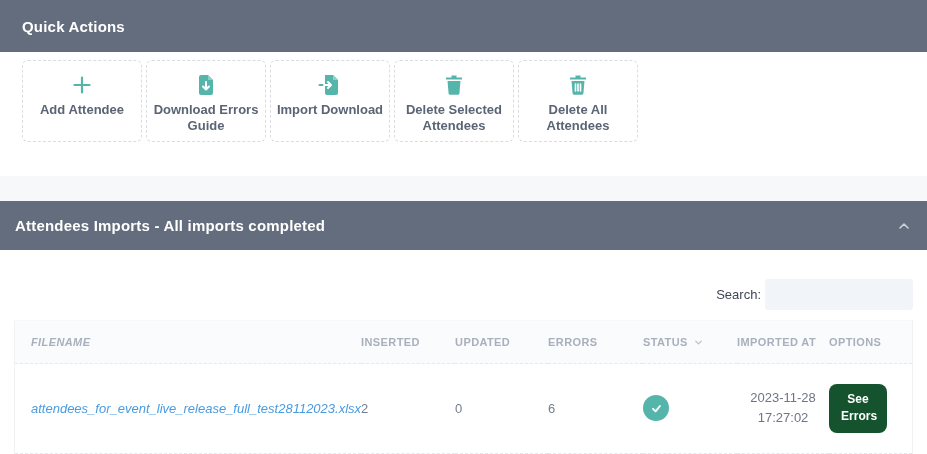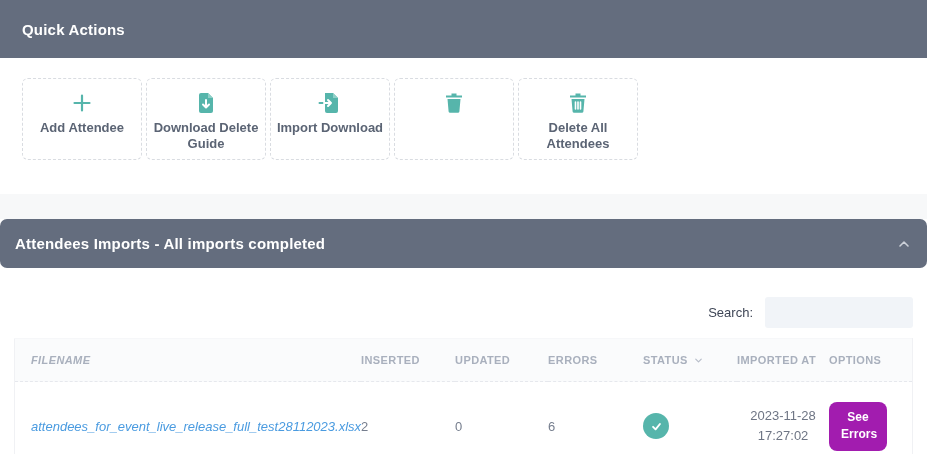--- a/index.html
+++ b/index.html
@@ -4,62 +4,62 @@
 <style>
   * { margin:0; padding:0; box-sizing:border-box; }
   html,body { width:927px; height:454px; overflow:hidden; background:#f7f8f9;
               font-family:"Liberation Sans","DejaVu Sans",sans-serif; }
 
   .card { background:#fff; }
   .card-header { background:#646d7e; color:#fff; display:flex; align-items:center; }
   .card-header .hdr-title { font-size:15px; font-weight:700; letter-spacing:.2px; }
 
   
-  #qa-header { height:58px; padding:0 22px; }
-  #qa-body { padding:20px 22px 34px 22px; }
+  #qa-header { height:52px; padding:0 22px; }
+  #qa-body { padding:8px 22px 34px 22px; }
   .qa-row { display:flex; gap:4px; }
   .qa-btn { width:120px; height:82px; border:1px dashed #d9dce1; border-radius:6px;
             background:#fff; display:flex; flex-direction:column; align-items:center;
             padding-top:12px; cursor:pointer; text-align:center; }
   .qa-icon { height:24px; display:flex; align-items:center; justify-content:center; }
   .qa-label { margin-top:5px; font-size:13px; font-weight:700; color:#5b6474;
               line-height:1.25; padding:0 4px; }
 
   
   #section-gap { height:25px; background:#f7f8f9; }
 
   
-  #imports-header { height:49px; padding:0 15px; justify-content:space-between;border-radius:7px; }
+  #imports-header { height:49px; padding:0 15px; justify-content:space-between; }
   #imports-collapse { cursor:pointer; display:flex; align-items:center; }
   #imports-body { padding:0 14px 8px 14px; min-height:192px; }
 
   .search-row { display:flex; justify-content:flex-end; align-items:center;
                 padding-top:29px; }
-  .search-row label { font-size:13px; color:#3f4656; margin-right:12px; }
+  .search-row label { font-size:13px; color:#3f4656; margin-right:4px; }
   .search-input { width:148px; height:31px; background:#f1f4f8; border:none;
                   border-radius:3px; font-size:13px; color:#3f4656; padding:0 8px;
                   outline:none; }
 
   table.imports-table { width:100%; border-collapse:collapse; margin-top:10px;
                         border-left:1px solid #f0f1f4; border-right:1px solid #f0f1f4;
                         border-top:1px solid #f6f7f9; }
   .imports-table thead th { background:#fafbfc; text-align:left; font-size:11px;
       font-weight:700; color:#a9b0bd; letter-spacing:.4px; padding:15px 0 15px 0;
       border-bottom:1px dashed #e6e8ed; white-space:nowrap; }
   .imports-table th:first-child, .imports-table td:first-child { padding-left:16px;font-style:italic; }
   .imports-table tbody td { font-size:13px; color:#767e8e; padding:20px 0;
       border-bottom:1px dashed #e6e8ed; vertical-align:middle; }
   .th-inner { display:inline-flex; align-items:center; gap:5px; }
 
   a.file-link { color:#4a9be0; text-decoration:none; font-size:13px;margin-top:21px; }
 
   .status-badge { width:26px; height:26px; border-radius:50%; background:#56b5ab;
                   display:flex; align-items:center; justify-content:center; }
   .imported-at { line-height:1.55; color:#6e7584;text-align:center; }
-  .see-errors-btn { background:#a21caf; color:#fff; border:none; border-radius:8px;
+  .see-errors-btn { background:#14532d; color:#fff; border:none; border-radius:8px;
       font-size:12px; font-weight:700; line-height:1.45; padding:7px 12px;
       width:58px; cursor:pointer; text-align:center;
       font-family:"Liberation Sans","DejaVu Sans",sans-serif; }
 </style>
 </head>
 <body>
 
 <div class="card">
   <div class="card-header" id="qa-header">
     <span class="hdr-title">Quick Actions</span>
@@ -77,21 +77,21 @@
       </div>
 
       <div class="qa-btn">
         <span class="qa-icon">
           <svg width="24" height="24" viewBox="0 0 24 24">
             <path d="M7 2h7l5 5v13a2 2 0 0 1-2 2H7a2 2 0 0 1-2-2V4a2 2 0 0 1 2-2z" fill="#56b5ab"></path>
             <path d="M14 2l5 5h-5z" fill="#8fd0c8"></path>
             <path d="M12 9v7M9 13.5L12 16.5l3-3" stroke="#fff" stroke-width="2" stroke-linecap="round" stroke-linejoin="round" fill="none"></path>
           </svg>
         </span>
-        <span class="qa-label">Download Delete Guide</span>
+        <span class="qa-label">Download Errors Guide</span>
       </div>
 
       <div class="qa-btn">
         <span class="qa-icon">
           <svg width="24" height="24" viewBox="0 0 24 24">
             <path d="M9 2h6l5 5v13a2 2 0 0 1-2 2H9a2 2 0 0 1-2-2V2z" fill="#56b5ab"></path>
             <path d="M15 2l5 5h-5z" fill="#8fd0c8"></path>
             <path d="M1.5 12h4" stroke="#56b5ab" stroke-width="2" stroke-linecap="round" fill="none"></path>
             <path d="M6 12h7M13 12l-3-3M13 12l-3 3" stroke="#fff" stroke-width="2" stroke-linecap="round" stroke-linejoin="round" fill="none"></path>
           </svg>
@@ -100,20 +100,21 @@
       </div>
 
 
       <div class="qa-btn">
         <span class="qa-icon">
           <svg width="24" height="24" viewBox="0 0 24 24">
             <path d="M9.5 2.5h5v2h5.5v2H4v-2h5.5z" fill="#56b5ab"></path>
             <path d="M5.5 8h13l-1.1 12.4a1.5 1.5 0 0 1-1.5 1.4H8.1a1.5 1.5 0 0 1-1.5-1.4L5.5 8z" fill="#56b5ab"></path>
           </svg>
         </span>
+        <span class="qa-label">Delete Selected Attendees</span>
       </div>
 
       <div class="qa-btn">
         <span class="qa-icon">
           <svg width="24" height="24" viewBox="0 0 24 24">
             <path d="M9.5 2.5h5v2h5.5v2H4v-2h5.5z" fill="#56b5ab"></path>
             <path d="M5.5 8h13l-1.1 12.4a1.5 1.5 0 0 1-1.5 1.4H8.1a1.5 1.5 0 0 1-1.5-1.4L5.5 8z" fill="#56b5ab"></path>
             <path d="M9.5 11v7M12 11v7M14.5 11v7" stroke="#fff" stroke-width="1.6" stroke-linecap="round" fill="none"></path>
           </svg>
         </span>

